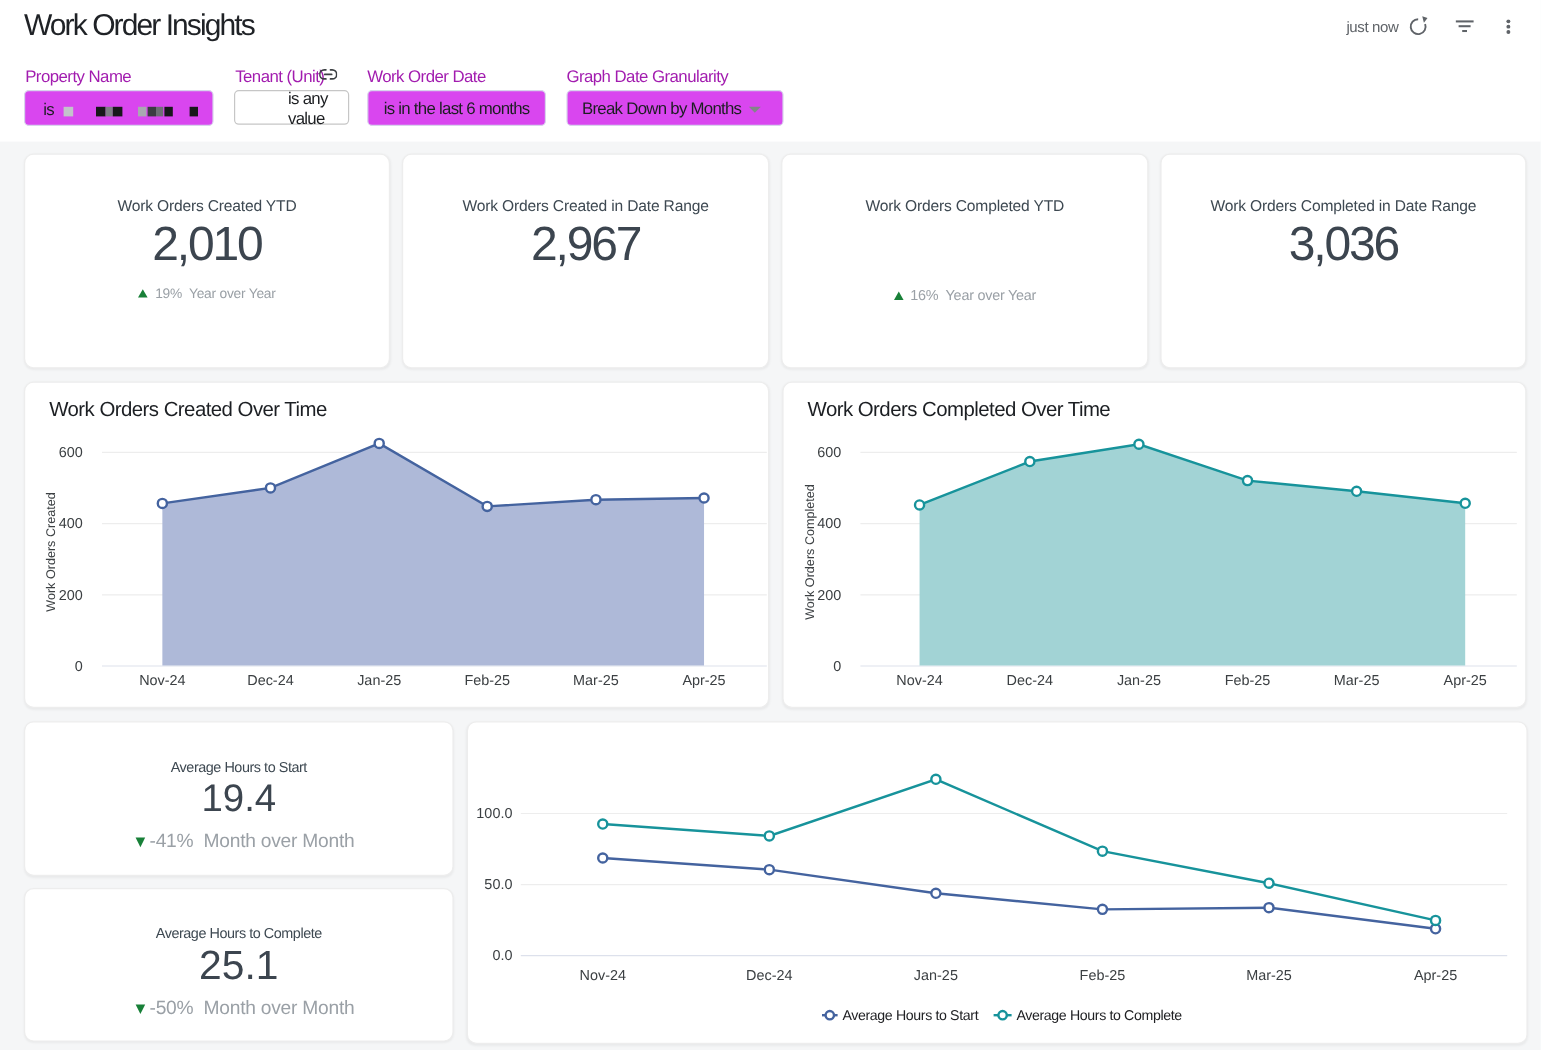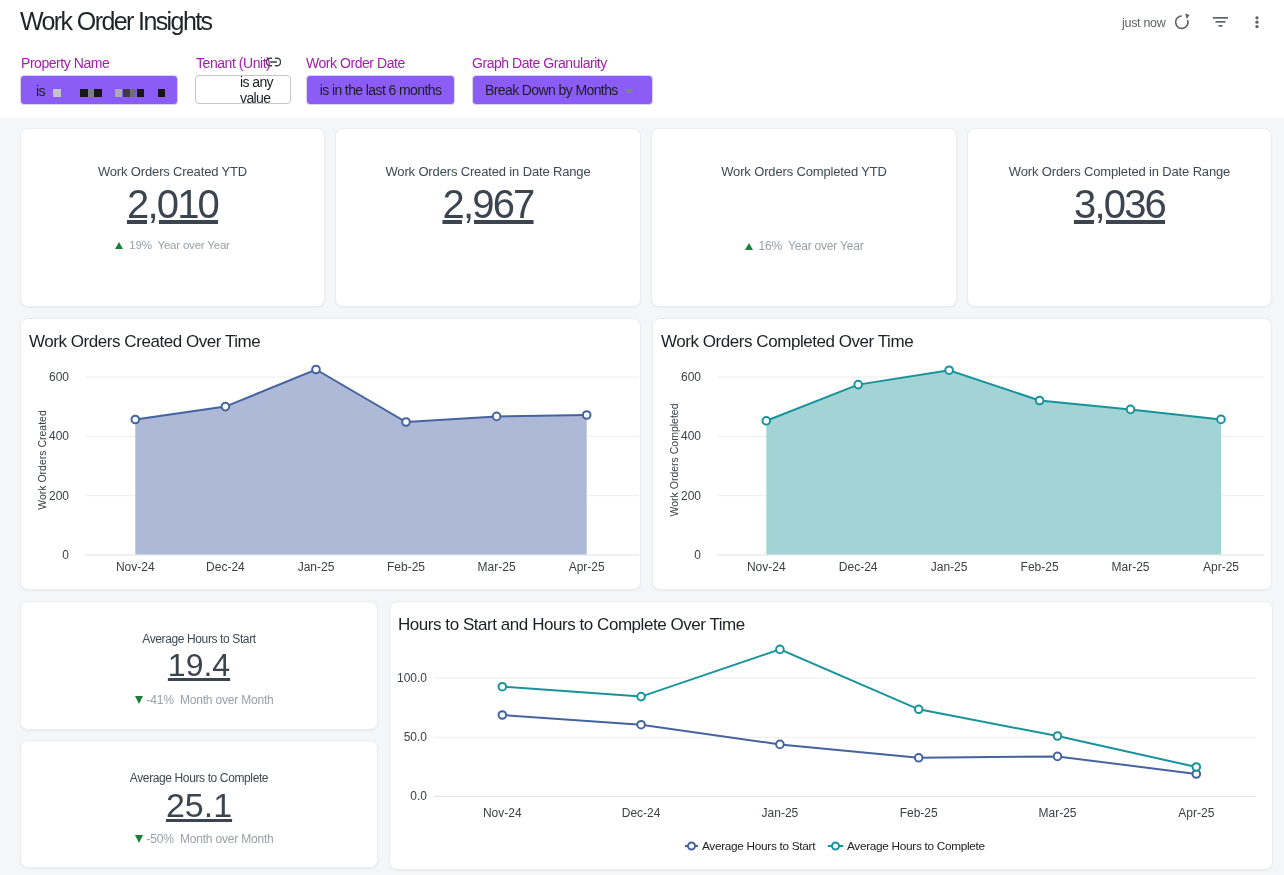--- a/index.html
+++ b/index.html
@@ -4,29 +4,29 @@
 <style>
 * { margin:0; padding:0; box-sizing:border-box; }
 html,body { width:1284px; height:875px; overflow:hidden; }
 body { font-family:"Liberation Sans", sans-serif; background:#fff; position:relative; }
 .content-bg { position:absolute; left:0; top:118px; width:1284px; height:757px; background:#f5f6f7; }
 .card { position:absolute; background:#fff; border:1px solid #ededed; border-radius:8px; box-shadow:0 1px 2px rgba(0,0,0,0.05); }
 .h-title { position:absolute; left:20px; top:7px; font-size:25px; color:#1f2226; letter-spacing:-1.6px; }
 .just-now { position:absolute; left:1122px; top:16px; font-size:12.5px; letter-spacing:-0.3px; color:#5f6368; }
 .flabel { position:absolute; font-size:14px; letter-spacing:-0.45px; color:#a21caf; }
 .pill { position:absolute; height:30px; border-radius:4px; font-size:14px; letter-spacing:-0.6px; color:#1c1e21; display:flex; align-items:center; justify-content:center; }
-.lav { background:#8b5cf6; border:1px solid #d8d4ec; }
+.lav { background:#d946ef; border:1px solid #d8d4ec; }
 .white { background:#fff; border:1px solid #c6c6c6; }
 .blk { display:inline-block; height:8px; vertical-align:middle; }
 .kpi-title { position:absolute; width:100%; text-align:center; font-size:13px; letter-spacing:-0.15px; color:#3e4952; }
-.kpi-num { position:absolute; width:100%; text-align:center; font-size:40px; letter-spacing:-1.8px; color:#3c454f;text-decoration:underline; }
-.kpi-badge { position:absolute; width:100%; text-align:center; font-size:12px; letter-spacing:-0.2px; color:#9aa0a6; }
+.kpi-num { position:absolute; width:100%; text-align:center; font-size:40px; letter-spacing:-1.8px; color:#3c454f; }
+.kpi-badge { position:absolute; width:100%; text-align:center; font-size:16px; letter-spacing:-0.2px; color:#9aa0a6; }
 .tri-up { display:inline-block; width:0; height:0; border-left:4px solid transparent; border-right:4px solid transparent; border-bottom:7px solid #188038; margin-right:6px; }
 .tri-dn { display:inline-block; width:0; height:0; border-left:4.5px solid transparent; border-right:4.5px solid transparent; border-top:8px solid #188038; margin-right:4px; }
-.c-title { position:absolute; left:8px; font-size:17px; letter-spacing:-0.45px; color:#1c1f23; }
+.c-title { position:absolute; left:20px; font-size:17px; letter-spacing:-0.45px; color:#1c1f23; }
 svg text { font-family:"Liberation Sans", sans-serif; }
 </style>
 </head>
 <body>
 <div class="content-bg"></div>
 
 <div class="h-title">Work Order Insights</div>
 <div class="just-now">just now</div>
 <svg style="position:absolute;left:1173px;top:13px" width="18" height="18" viewBox="0 0 18 18">
   <path d="M 8.8 3.0 A 6.2 6.2 0 1 0 14.6 7.0" fill="none" stroke="#5f6368" stroke-width="1.6"></path>
@@ -172,21 +172,20 @@
   <div class="kpi-num" style="top:45px; font-size:32px; letter-spacing:0;">19.4</div>
   <div class="kpi-badge" style="top:91px; padding-left:10px;"><span class="tri-dn"></span>-41%&nbsp; Month over Month</div>
 </div>
 <div class="card" style="left:20px; top:740px; width:358px; height:128px;">
   <div class="kpi-title" style="top:30px; font-size:12px; letter-spacing:-0.38px;">Average Hours to Complete</div>
   <div class="kpi-num" style="top:45px; font-size:34px; letter-spacing:0;">25.1</div>
   <div class="kpi-badge" style="top:91px; padding-left:10px;"><span class="tri-dn"></span>-50%&nbsp; Month over Month</div>
 </div>
 
 <div class="card" style="left:389px; top:601px; width:884px; height:269px;">
-  <div class="c-title" style="top:13px;">Hours to Start and Hours to Complete Over Time</div>
   <svg width="882" height="267" viewBox="0 0 882 267" style="position:absolute;left:0;top:0;">
     <g stroke="#ededed" stroke-width="1">
       <line x1="44" y1="75.9" x2="866" y2="75.9"></line>
       <line x1="44" y1="135.2" x2="866" y2="135.2"></line>
     </g>
     <line x1="44" y1="194.4" x2="866" y2="194.4" stroke="#dde1ec" stroke-width="1"></line>
     <path d="M112.3,113 L251.1,122.7 L389.9,142.4 L528.7,155.8 L667.5,154.4 L806.3,172" fill="none" stroke="#44639f" stroke-width="2"></path>
     <path d="M112.3,84.7 L251.1,94.6 L389.9,47.4 L528.7,107.3 L667.5,134 L806.3,165" fill="none" stroke="#17939b" stroke-width="2"></path>
     <g fill="#fff" stroke="#44639f" stroke-width="2">
       <circle cx="112.3" cy="113" r="3.8"></circle>

